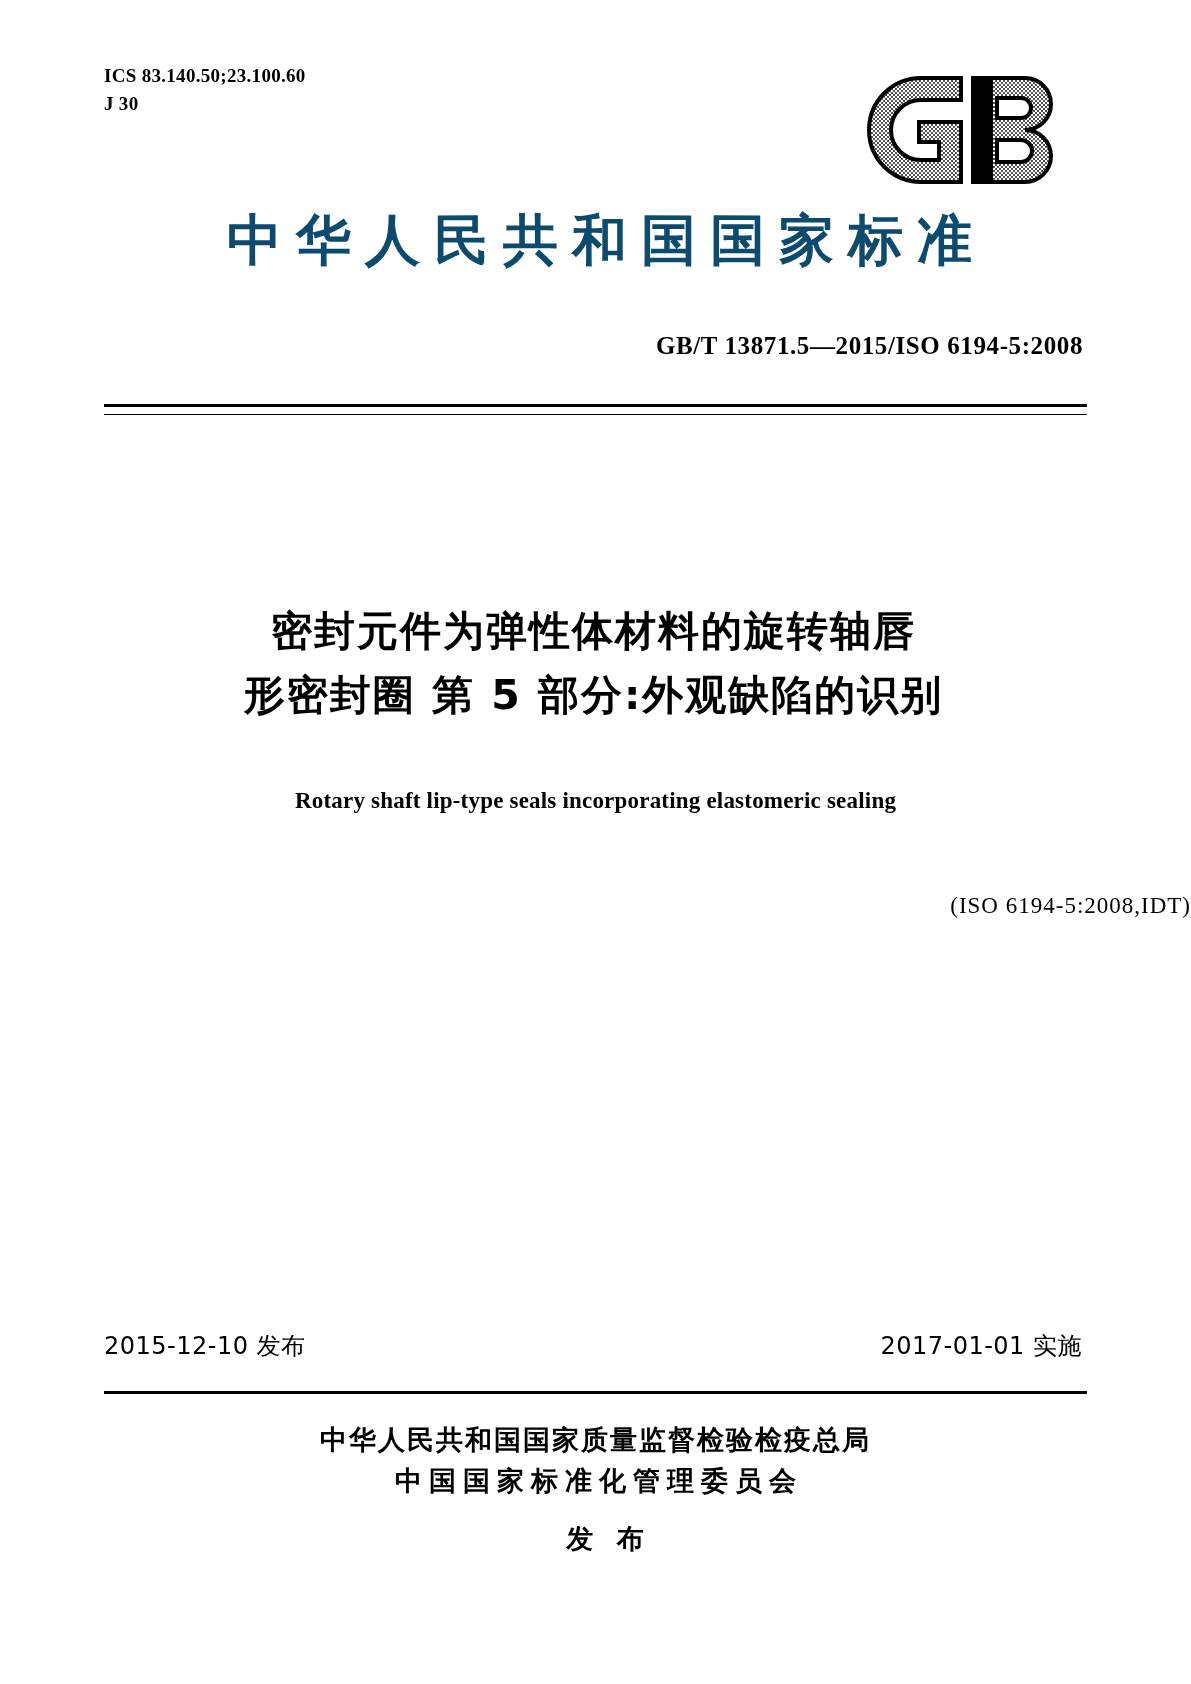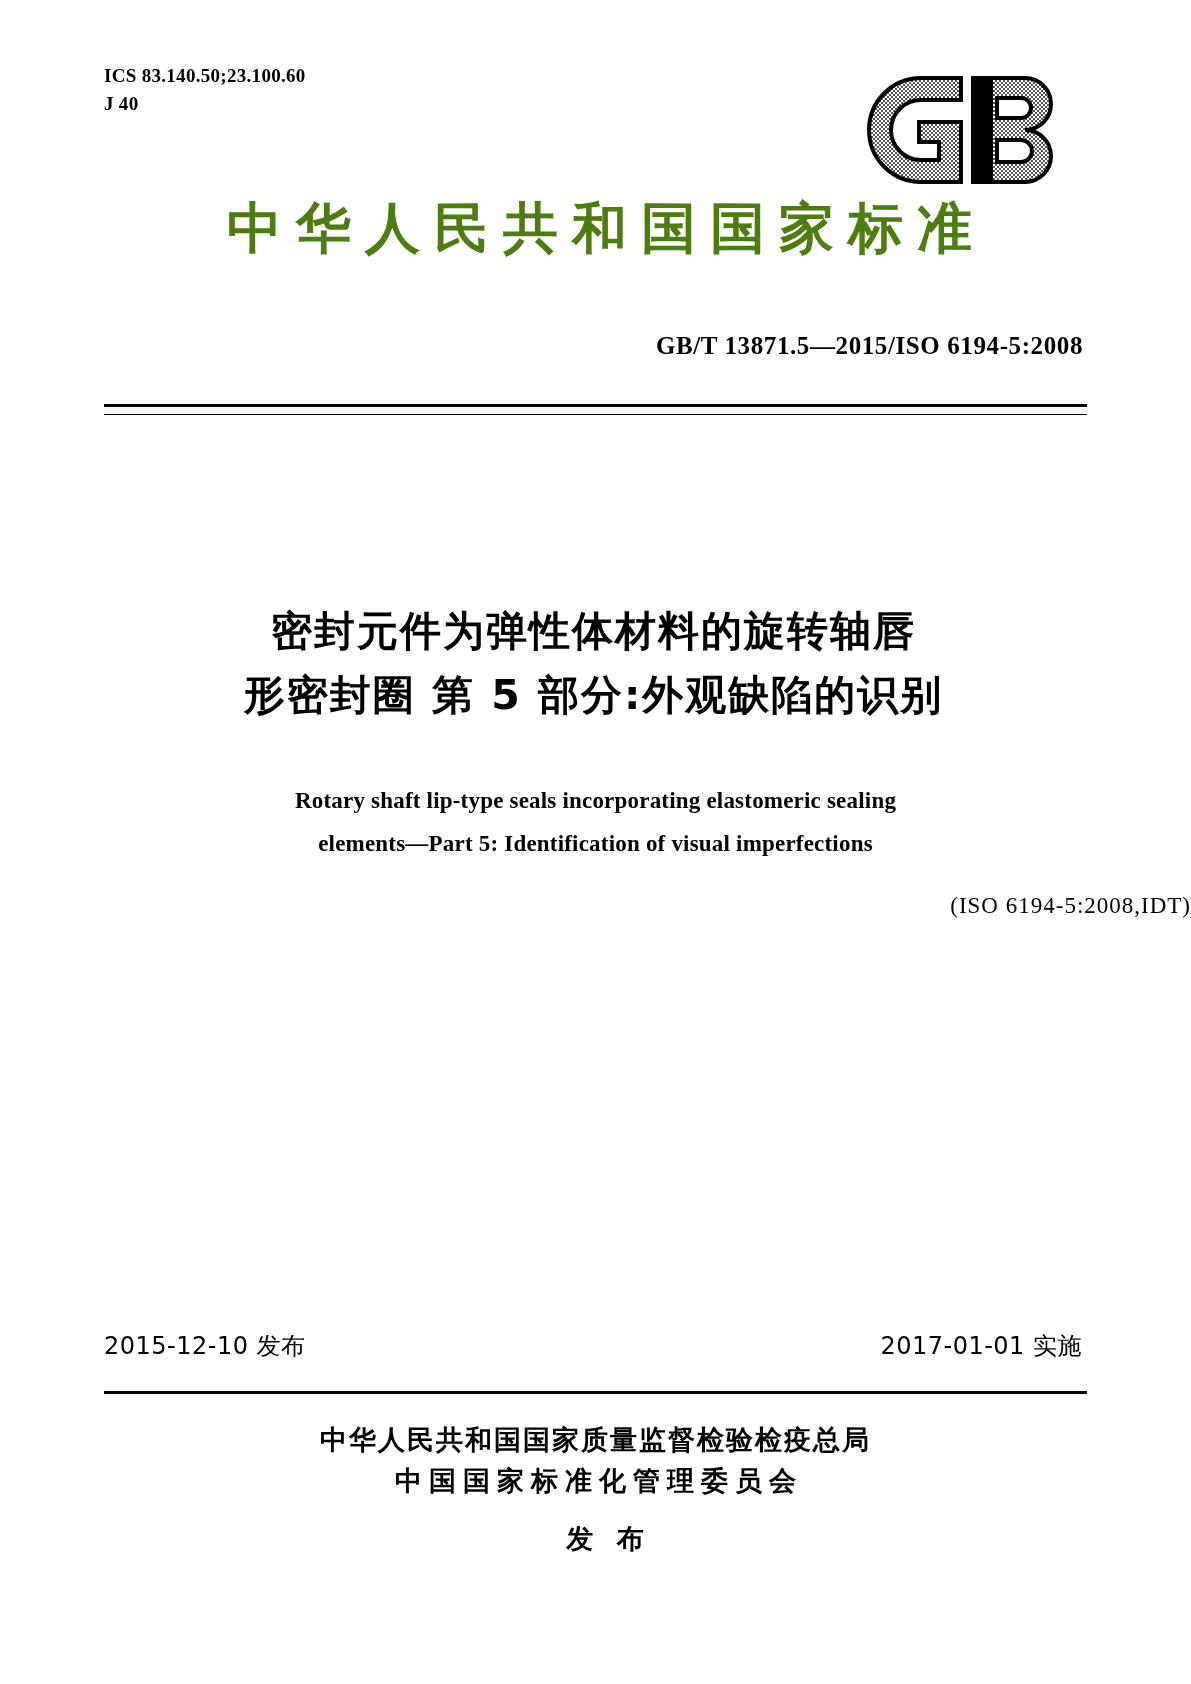--- a/index.html
+++ b/index.html
@@ -43,28 +43,28 @@
     top: 70px;
     width: 230px;
     height: 120px;
   }
 
   
   .nat-title {
     position: absolute;
     left: 0;
     right: 0;
-    top: 192px;
+    top: 204px;
     text-align: center;
     font-family: "DejaVu Sans", sans-serif;
     font-weight: bold;
     font-size: 55px;
     letter-spacing: 14px;
     text-indent: 14px;
-    color: #4d7c0f;
+    color: #0c4a6e;
     padding-left: 8px;
   }
 
   
   .std-no {
     position: absolute;
     right: 108px;
     top: 332px;
     font-family: "Liberation Serif", serif;
     font-weight: bold;
@@ -190,21 +190,21 @@
     white-space: nowrap;
   }
 </style>
 </head>
 <body>
 
 <div class="page">
 
   <div class="ics-block">
     <div class="ics-line">ICS 83.140.50;23.100.60</div>
-    <div class="ics-line">J 40</div>
+    <div class="ics-line">J 30</div>
   </div>
 
   <div class="gb-logo">
     <svg viewBox="0 0 230 120" width="230" height="120" aria-hidden="true">
       <defs>
         <pattern id="hatch" width="4" height="4" patternUnits="userSpaceOnUse">
           <rect width="4" height="4" fill="#ffffff"></rect>
           <circle cx="1" cy="1" r="0.9" fill="#000000"></circle>
           <circle cx="3" cy="3" r="0.9" fill="#000000"></circle>
         </pattern>
@@ -230,21 +230,20 @@
   <div class="rule-top"></div>
   <div class="rule-top2"></div>
 
   <div class="cn-title">
     <div>密封元件为弹性体材料的旋转轴唇</div>
     <div>形密封圈  第 5 部分:外观缺陷的识别</div>
   </div>
 
   <div class="en-title">
     <div>Rotary shaft lip-type seals incorporating elastomeric sealing</div>
-    <div>elements—Part 5: Identification of visual imperfections</div>
   </div>
 
   <div class="iso-note">(ISO 6194-5:2008,IDT)</div>
 
   <div class="dates">
     <div class="date-item">2015-12-10 发布</div>
     <div class="date-item">2017-01-01 实施</div>
   </div>
 
   <div class="rule-bottom"></div>

